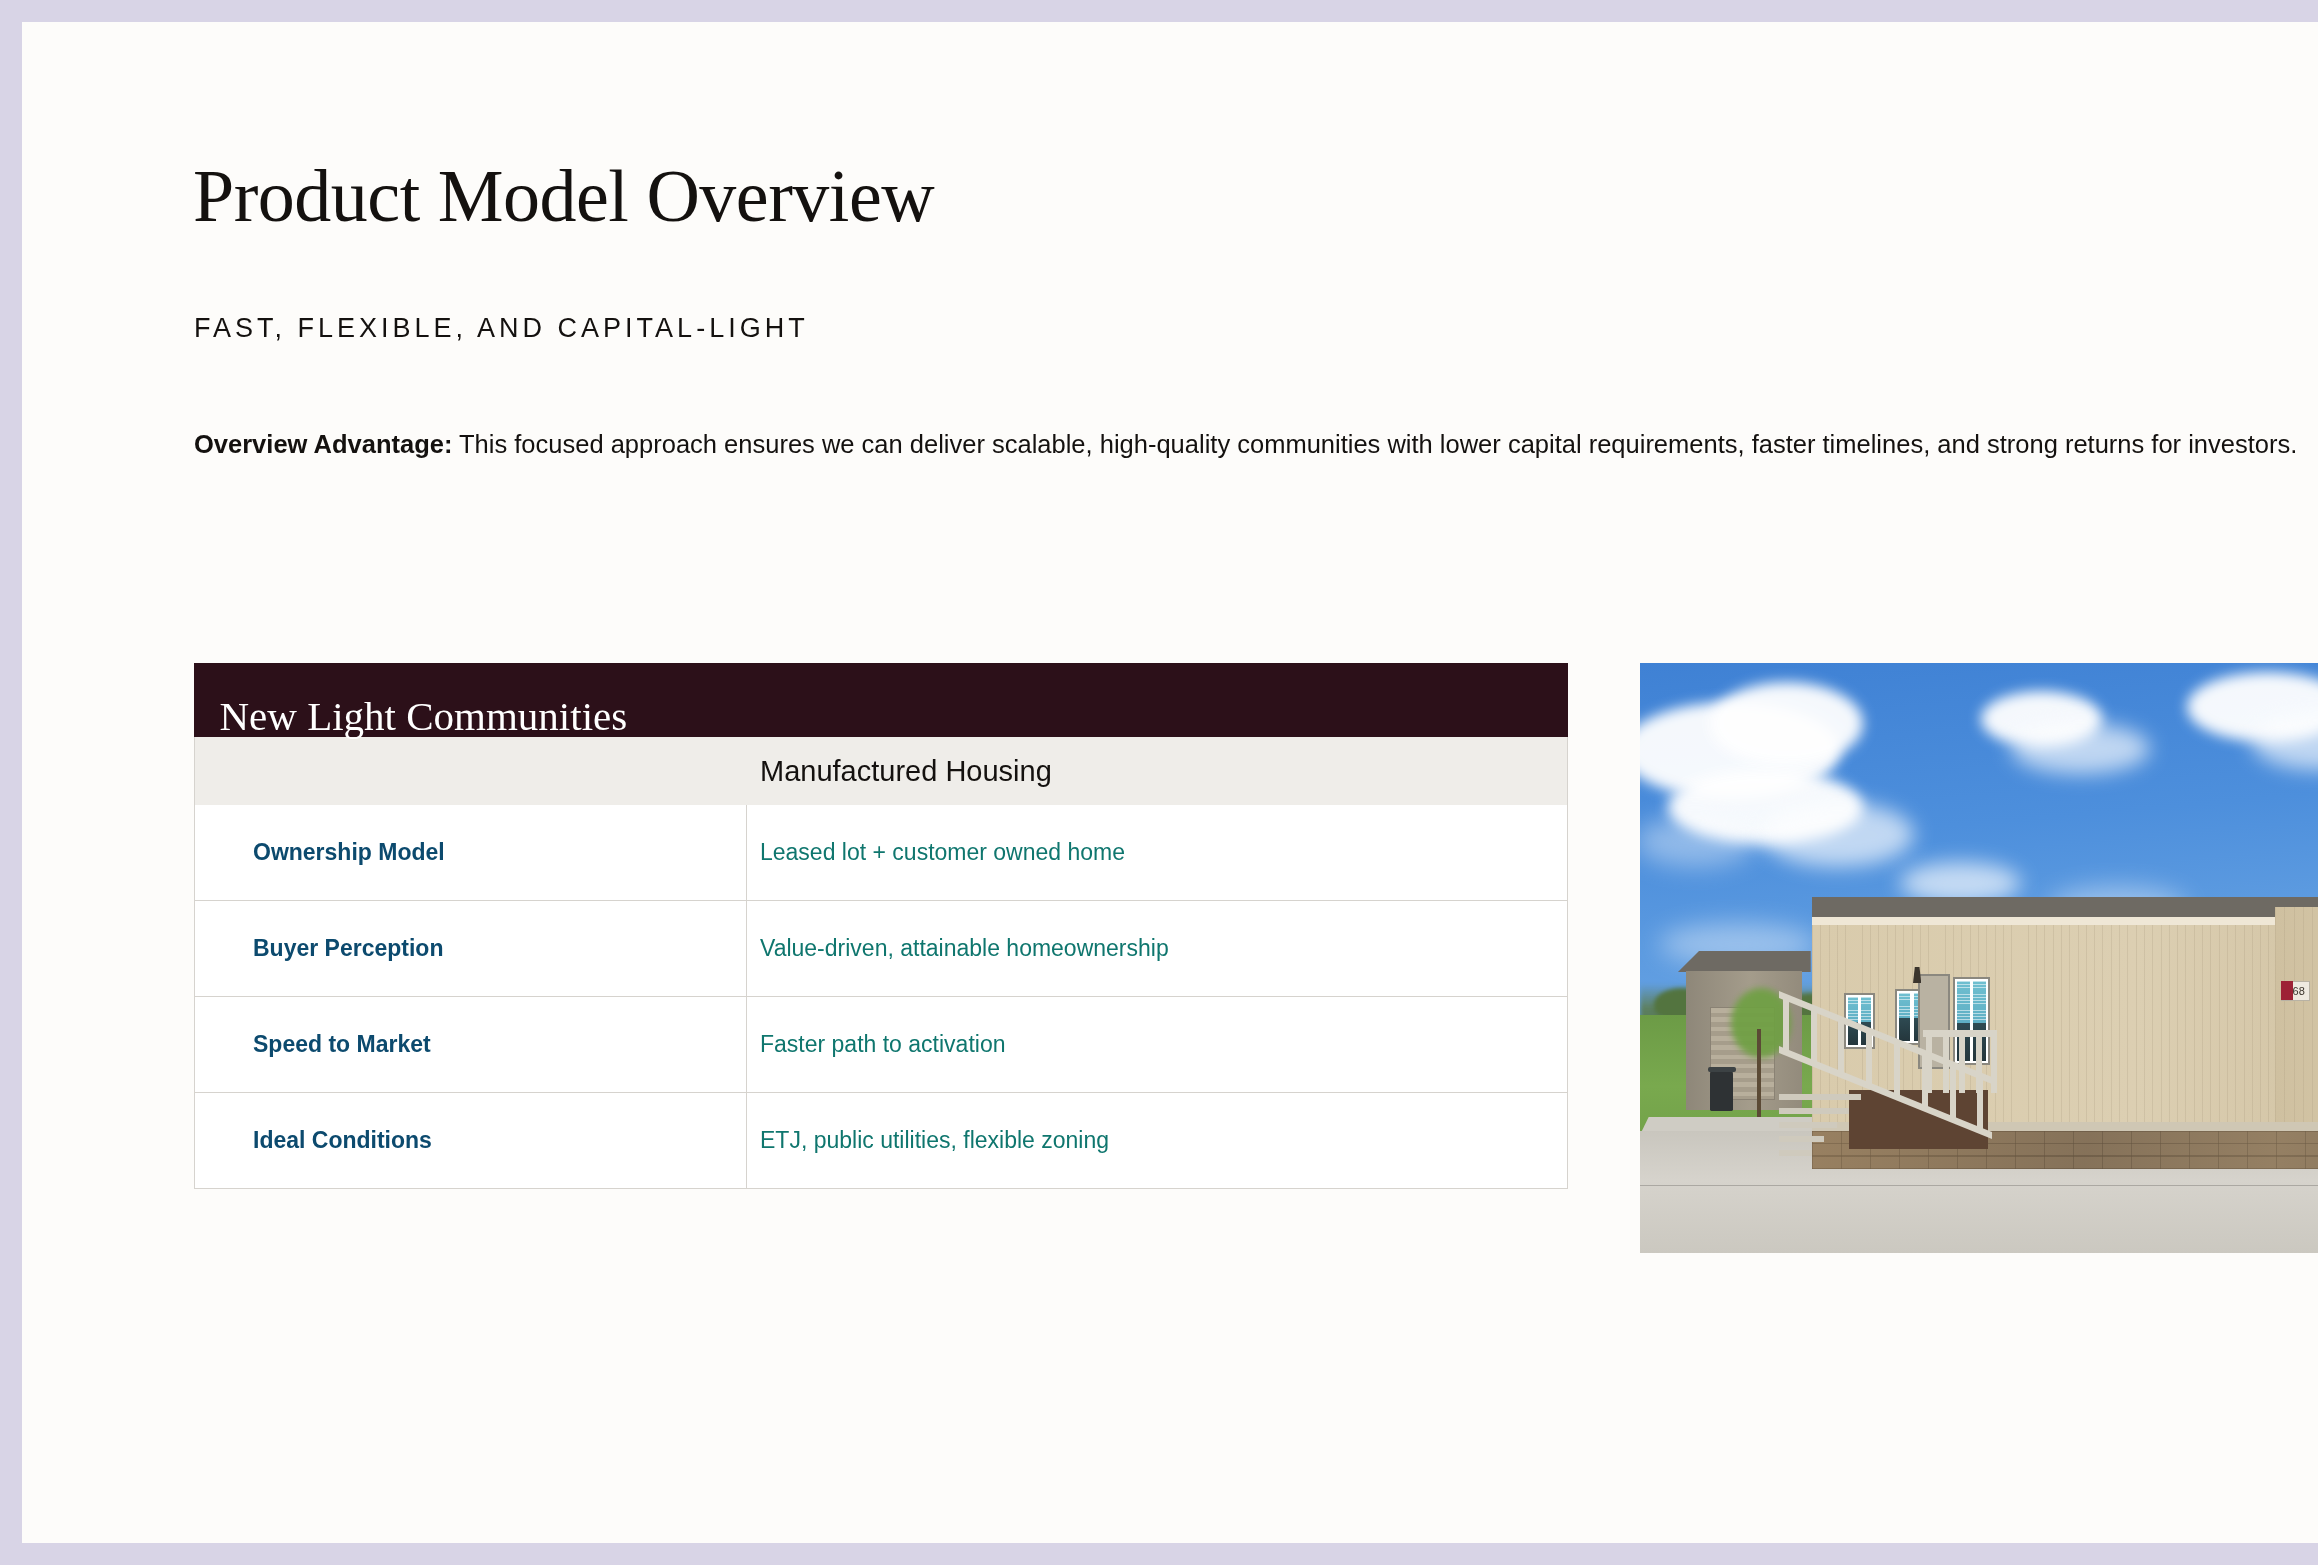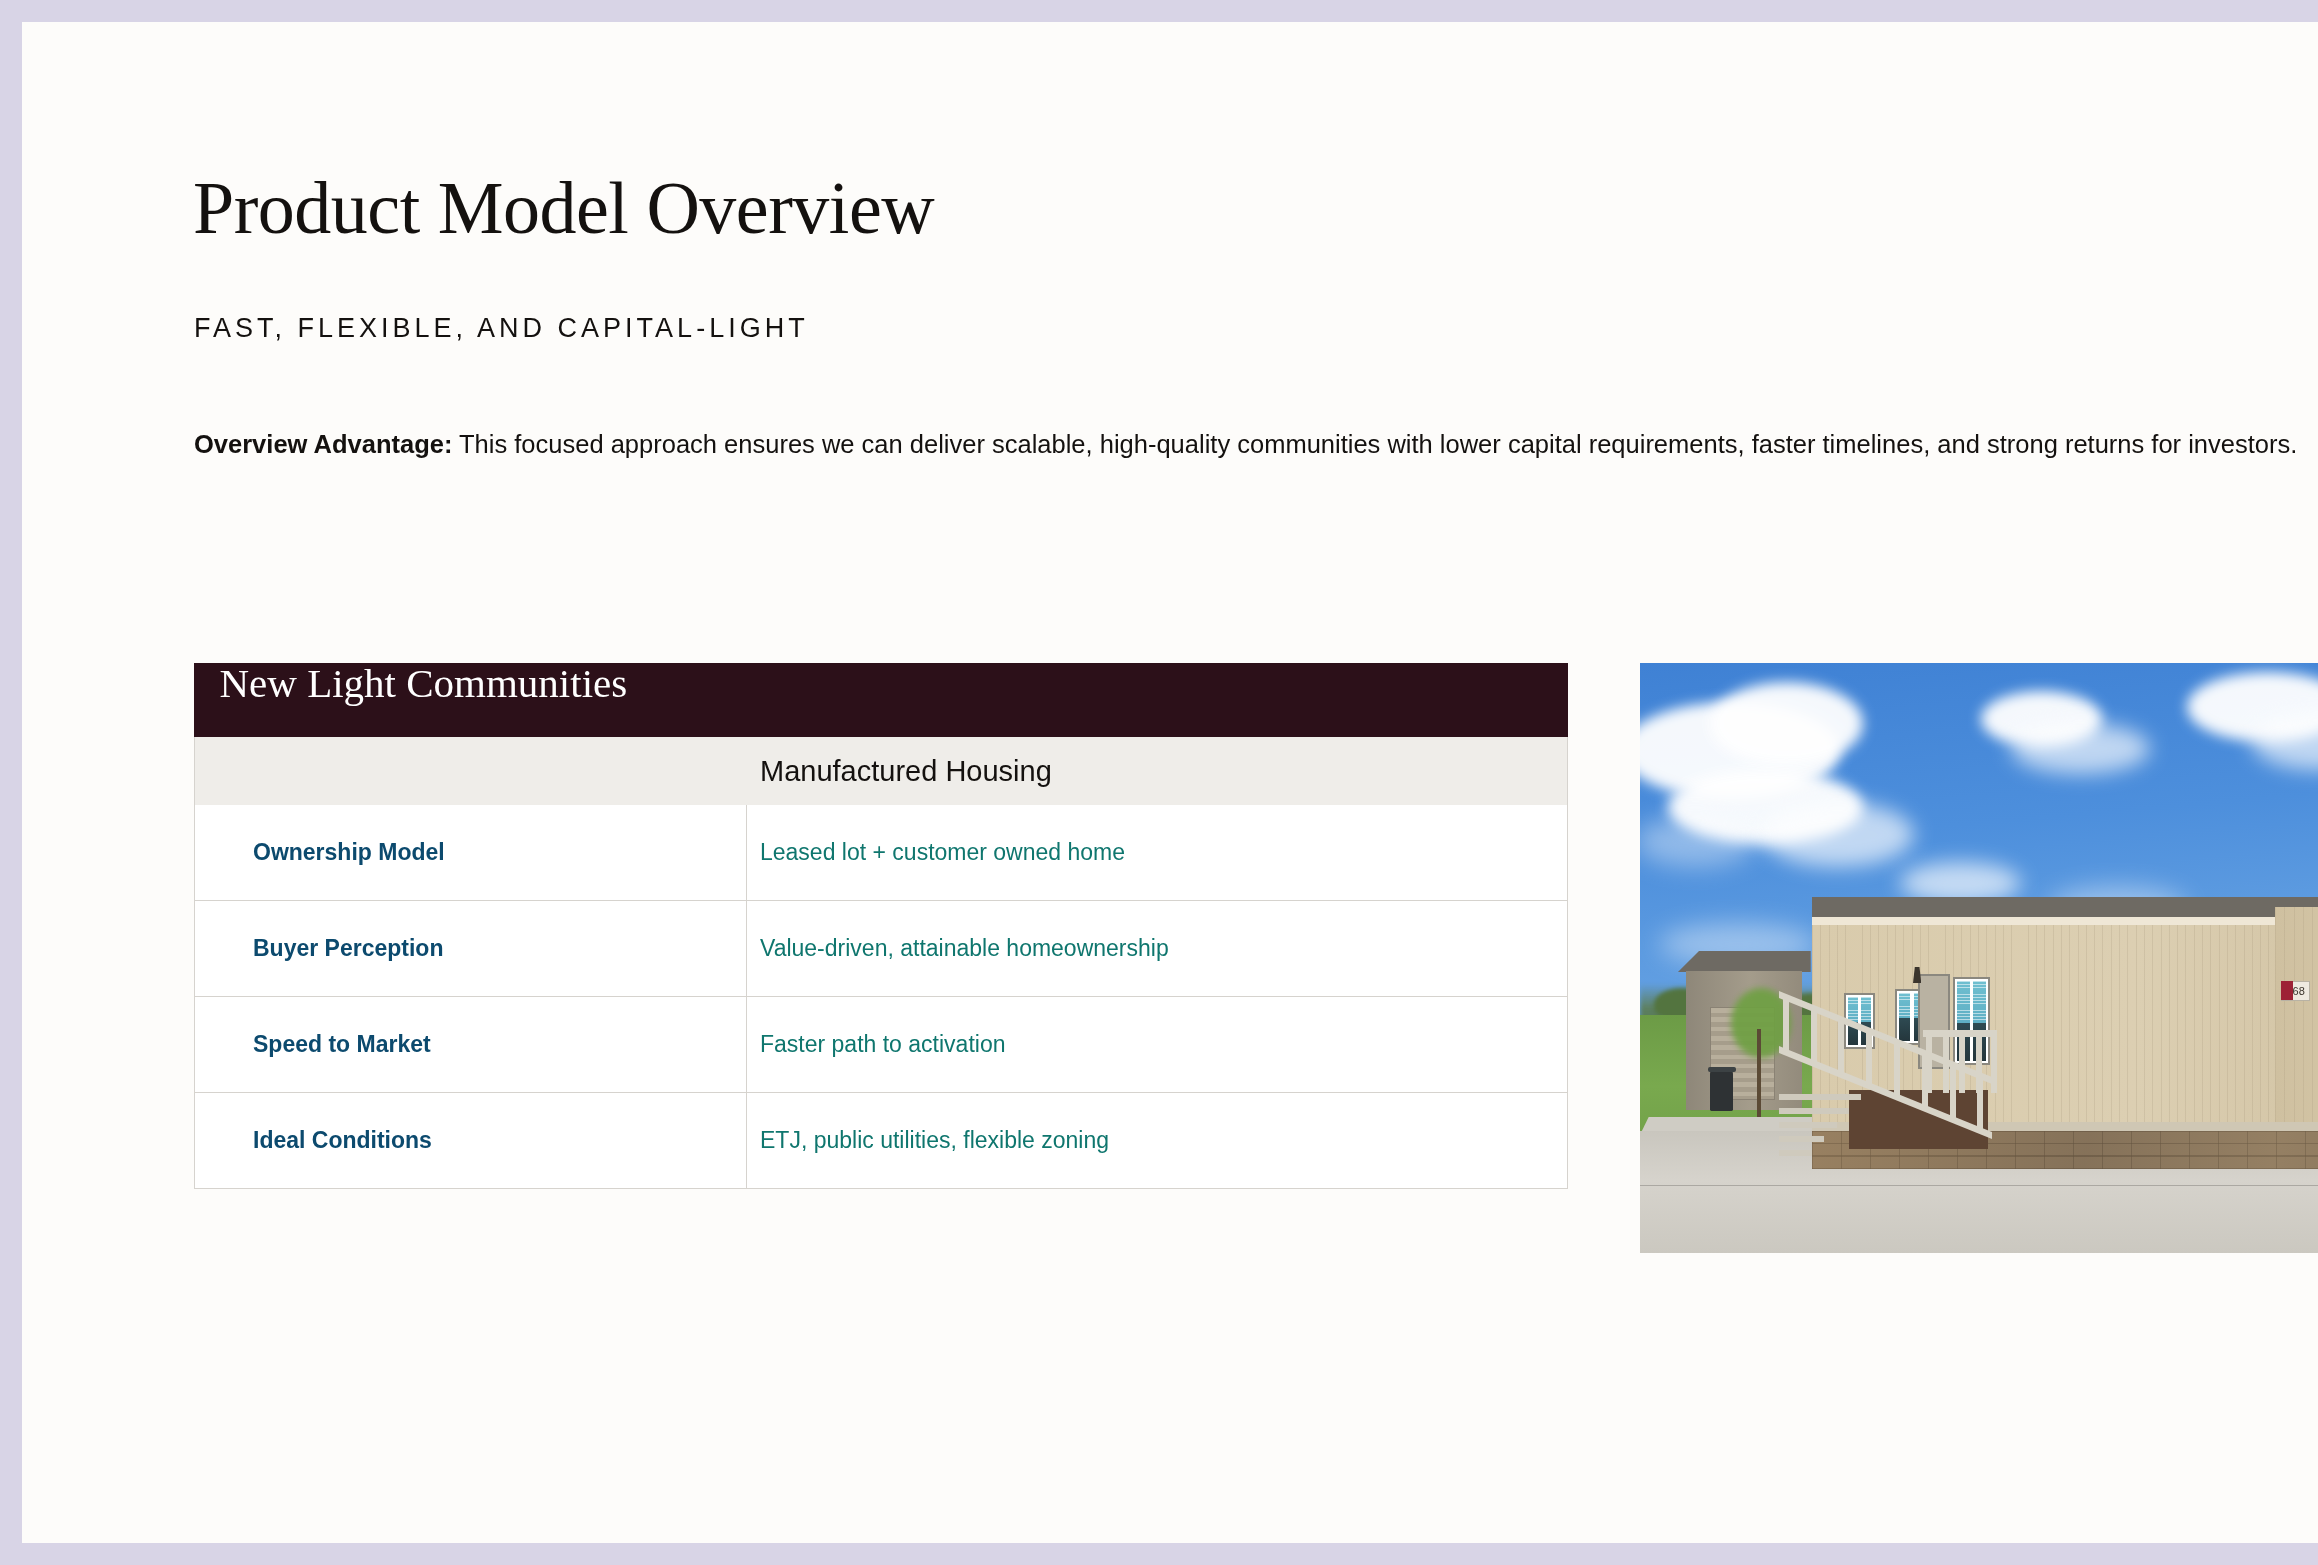--- a/index.html
+++ b/index.html
@@ -31,21 +31,20 @@
     position: absolute;
     left: 171px;
     top: 137px;
     font-family: "Liberation Serif", "DejaVu Serif", serif;
     font-size: 74px;
     line-height: 1.0;
     font-weight: 400;
     color: #14110F;
     letter-spacing: -0.5px;
     white-space: nowrap;
-    margin-top: 12px;
   }
 
   .page-subtitle {
     position: absolute;
     left: 172px;
     top: 291px;
     font-family: "Liberation Sans", sans-serif;
     font-size: 27px;
     font-weight: 400;
     color: #14110F;
@@ -71,21 +70,21 @@
     position: absolute;
     left: 172px;
     top: 641px;
     width: 1374px;
   }
 
   .tbl-head {
     background: #2C1019;
     height: 74px;
     display: flex;
-    align-items: flex-start;
+    align-items: flex-end;
     padding-left: 25.5px;
   }
   .tbl-head-title {
     font-family: "Liberation Serif", "DejaVu Serif", serif;
     font-size: 41px;
     line-height: 1;
     font-weight: 400;
     color: #FFFFFF;
     white-space: nowrap;
   }

